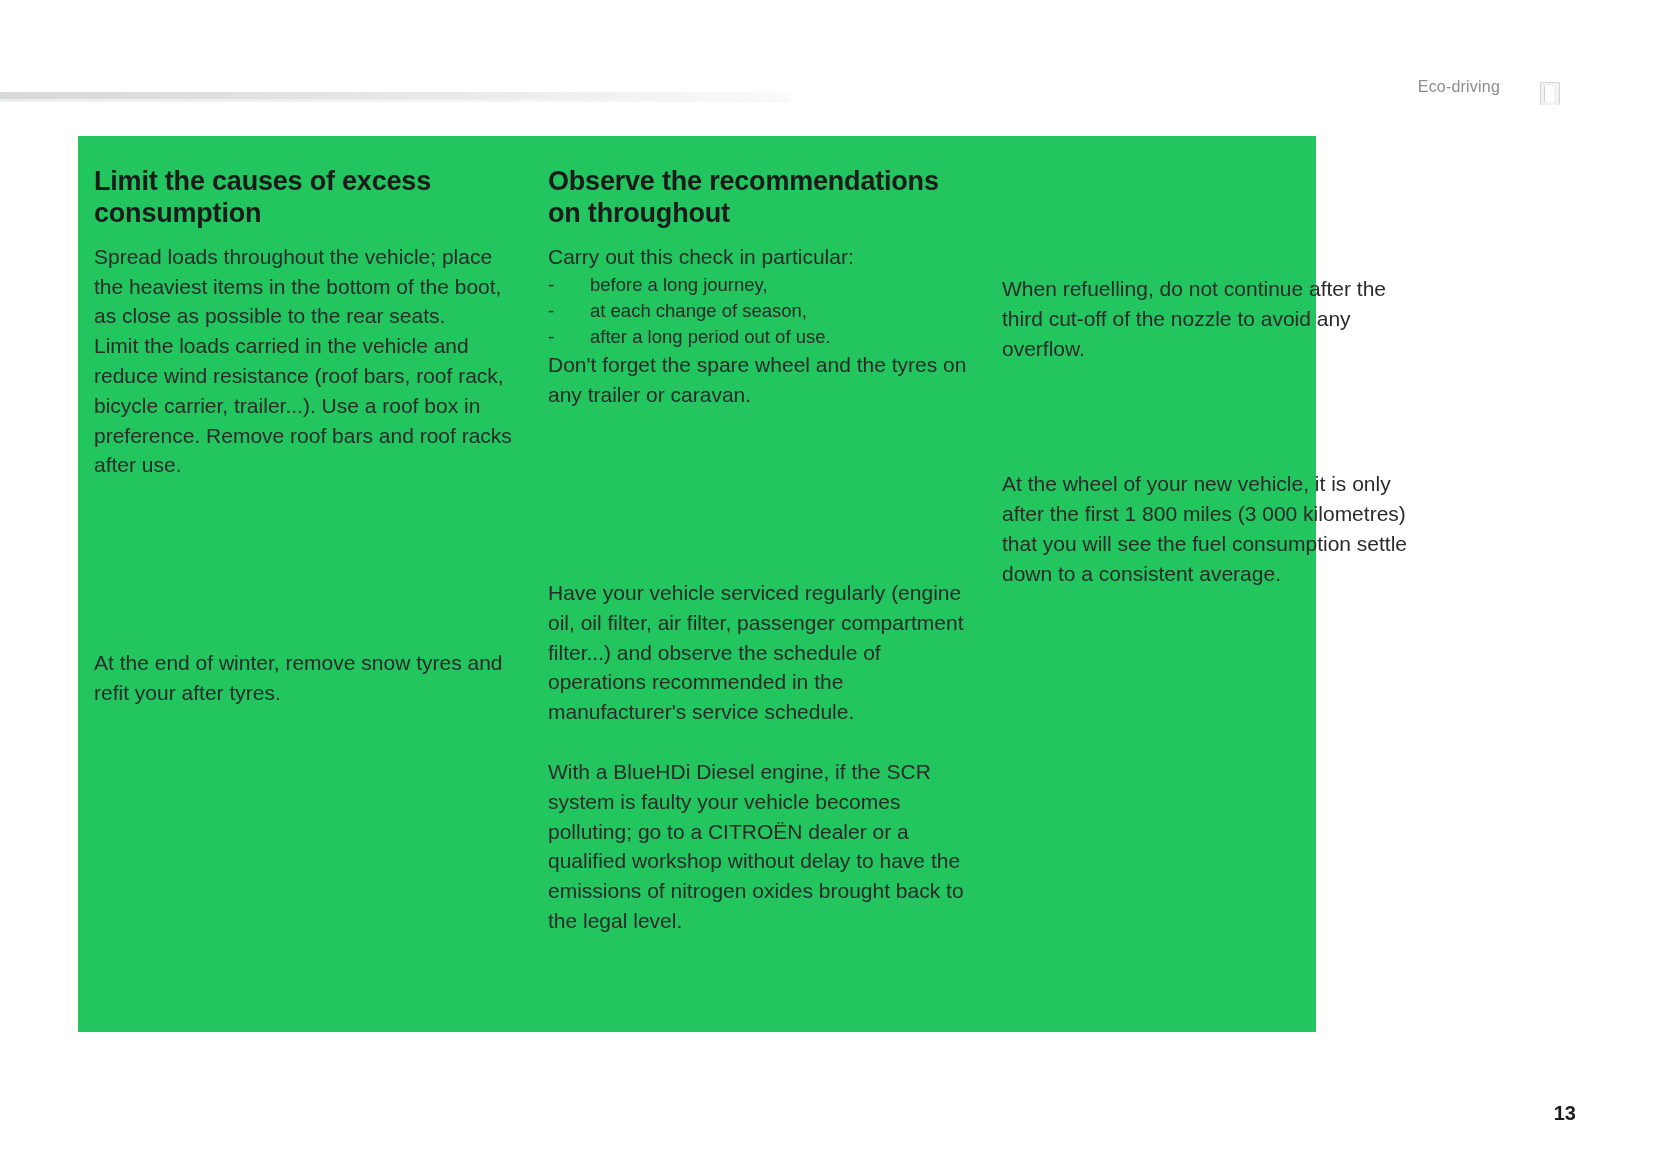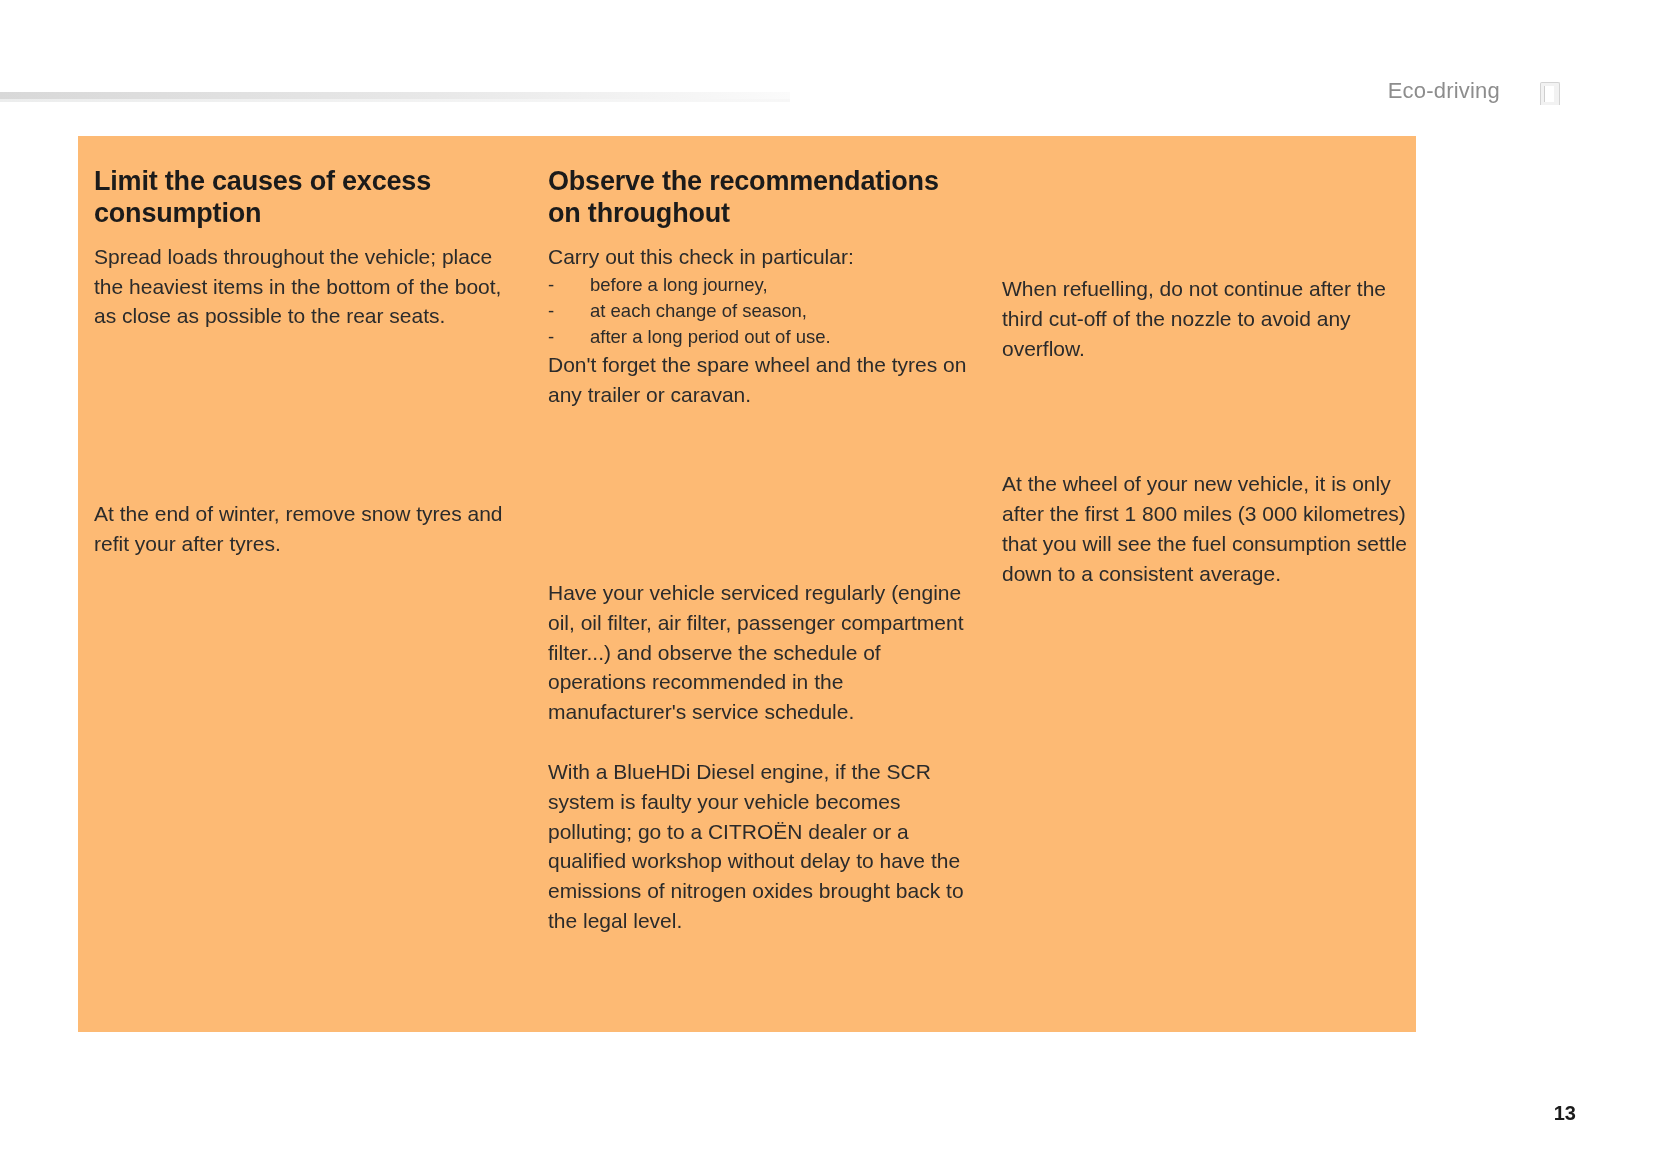--- a/index.html
+++ b/index.html
@@ -36,21 +36,21 @@
     top: 99px;
     left: 0;
     width: 790px;
     height: 3px;
     background: linear-gradient(to right, #eceded 0%, #f7f7f7 100%);
   }
   .chapter-title {
     position: absolute;
     top: 78px;
     right: 154px;
-    font-size: 22px;
+    font-size: 16px;
     color: #8d8d8d;
     letter-spacing: 0.2px;
     white-space: nowrap;
     text-align: center;
   }
   .chapter-marker {
     position: absolute;
     top: 82px;
     right: 92px;
     width: 26px;
@@ -76,23 +76,23 @@
     height: 16px;
     background: #ffffff;
     border-left: 1px solid #cfcfcf;
   }
 
   
   .panel {
     position: absolute;
     left: 78px;
     top: 136px;
-    width: 1338px;
+    width: 1238px;
     height: 896px;
-    background: #fdba74;
+    background: #22c55e;
   }
 
   .columns {
     position: absolute;
     left: 16px;
     top: 30px;
     width: 1360px;
     display: flex;
     gap: 0;
   }
@@ -162,20 +162,21 @@
     <div class="tab-inner"></div>
   </div>
 </div>
 
 <div class="panel">
   <div class="columns">
 
     <div class="col col-1">
       <h2 class="section-title">Limit the causes of excess consumption</h2>
       <p class="body">Spread loads throughout the vehicle; place the heaviest items in the bottom of the boot, as close as possible to the rear seats.</p>
+      <p class="body">Limit the loads carried in the vehicle and reduce wind resistance (roof bars, roof rack, bicycle carrier, trailer...). Use a roof box in preference. Remove roof bars and roof racks after use.</p>
       <p class="body gap-top-lg">At the end of winter, remove snow tyres and refit your after tyres.</p>
     </div>
 
     <div class="col col-2">
       <h2 class="section-title">Observe the recommendations on throughout</h2>
       <p class="body">Carry out this check in particular:</p>
       <ul class="dashlist">
         <li>
           <span class="dash">-</span>
           <span>before a long journey,</span>

